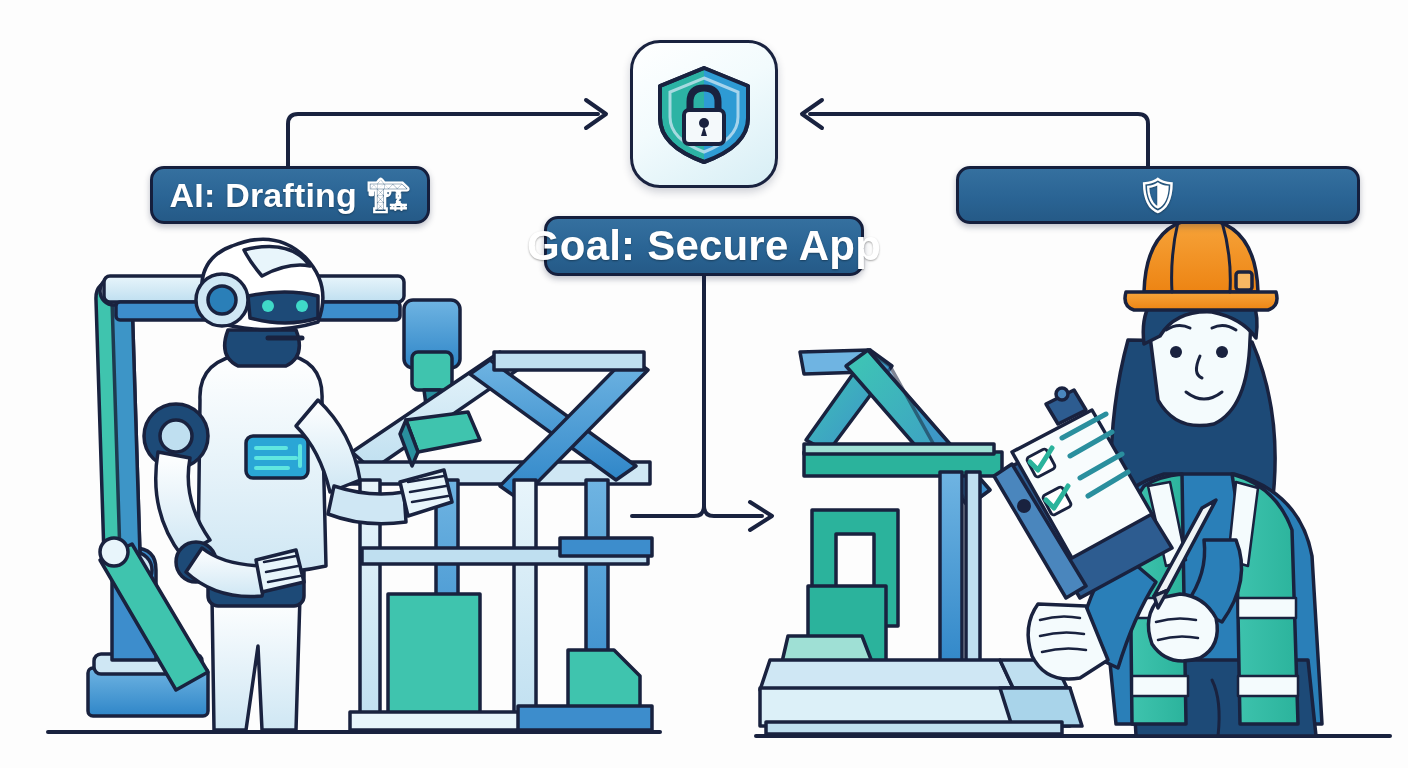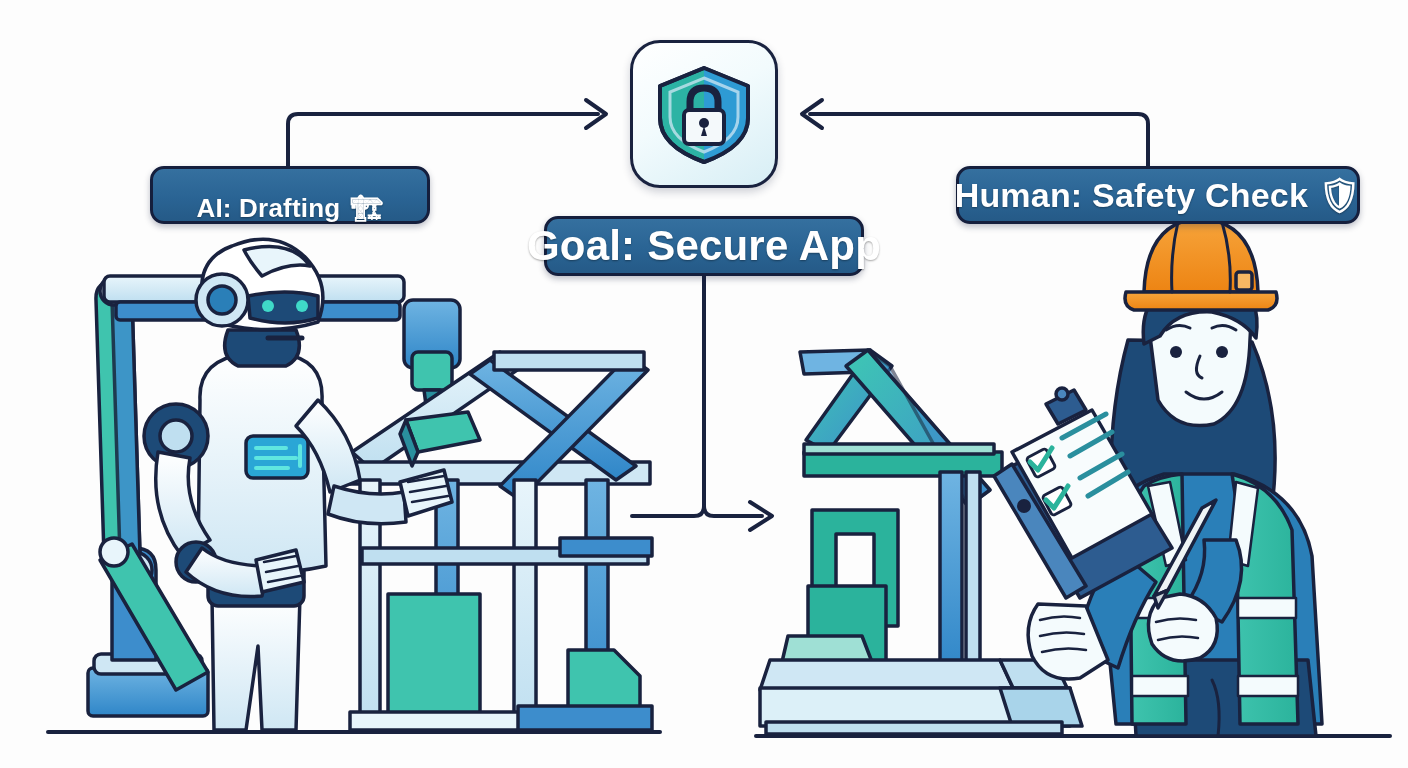--- a/index.html
+++ b/index.html
@@ -38,21 +38,21 @@
     letter-spacing: 0.2px;
     text-shadow: 0 1px 2px rgba(0,0,0,0.35);
     box-sizing: border-box;
     white-space: nowrap;
   }
   .chip .chip-text { line-height: 1; }
   .chip .chip-emoji {
     display: inline-block;
     line-height: 1;
   }
-  #chip-ai   { left: 150px; top: 166px; width: 280px; height: 58px; font-size: 26px; align-items: flex-end; }
+  #chip-ai   { left: 150px; top: 166px; width: 280px; height: 58px; font-size: 34px; }
   #chip-goal { left: 544px; top: 216px; width: 320px; height: 60px; font-size: 42px; }
   #chip-human{ left: 956px; top: 166px; width: 404px; height: 58px; font-size: 34px; }
 
   
   #shield-card {
     position: absolute;
     left: 630px;
     top: 40px;
     width: 148px;
     height: 148px;
@@ -365,17 +365,16 @@
   <div class="chip" id="chip-ai">
     <span class="chip-text">AI: Drafting</span>
     <span class="chip-emoji">🏗</span>
   </div>
 
   <div class="chip" id="chip-goal">
     <span class="chip-text">Goal: Secure App</span>
   </div>
 
   <div class="chip" id="chip-human">
-    <span class="chip-text">Human: Safety Check</span>
     <span class="chip-emoji">🛡</span>
   </div>
 
 </div>
 
 </body></html>

